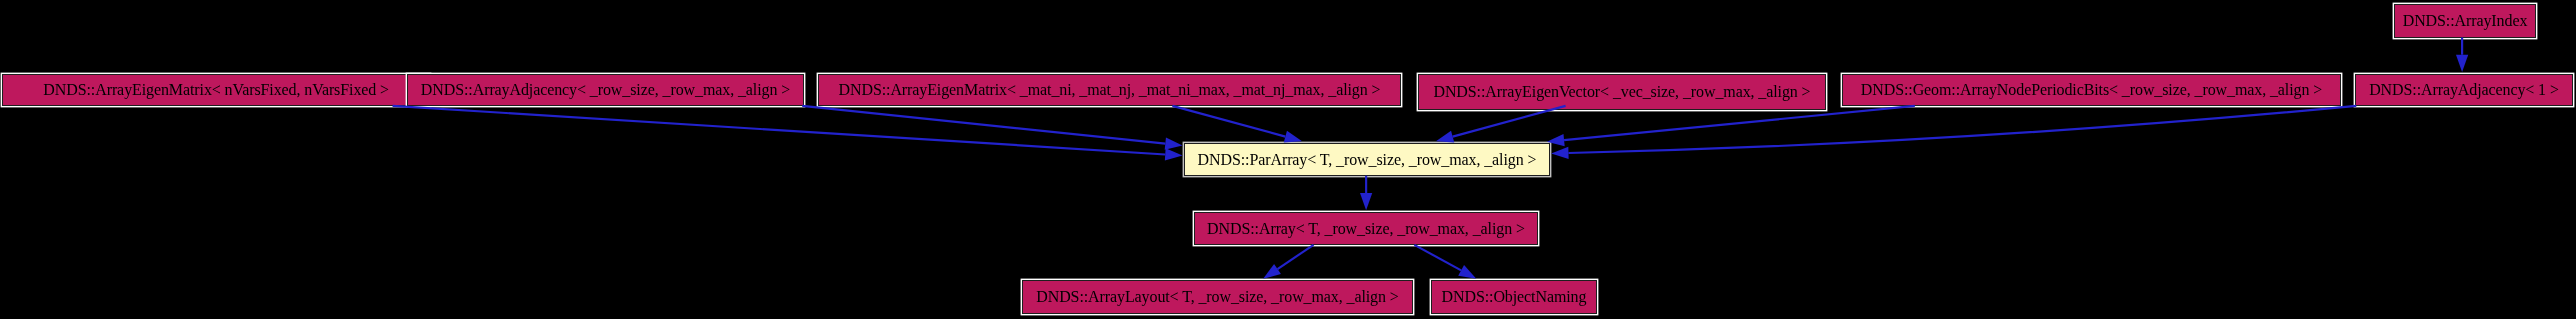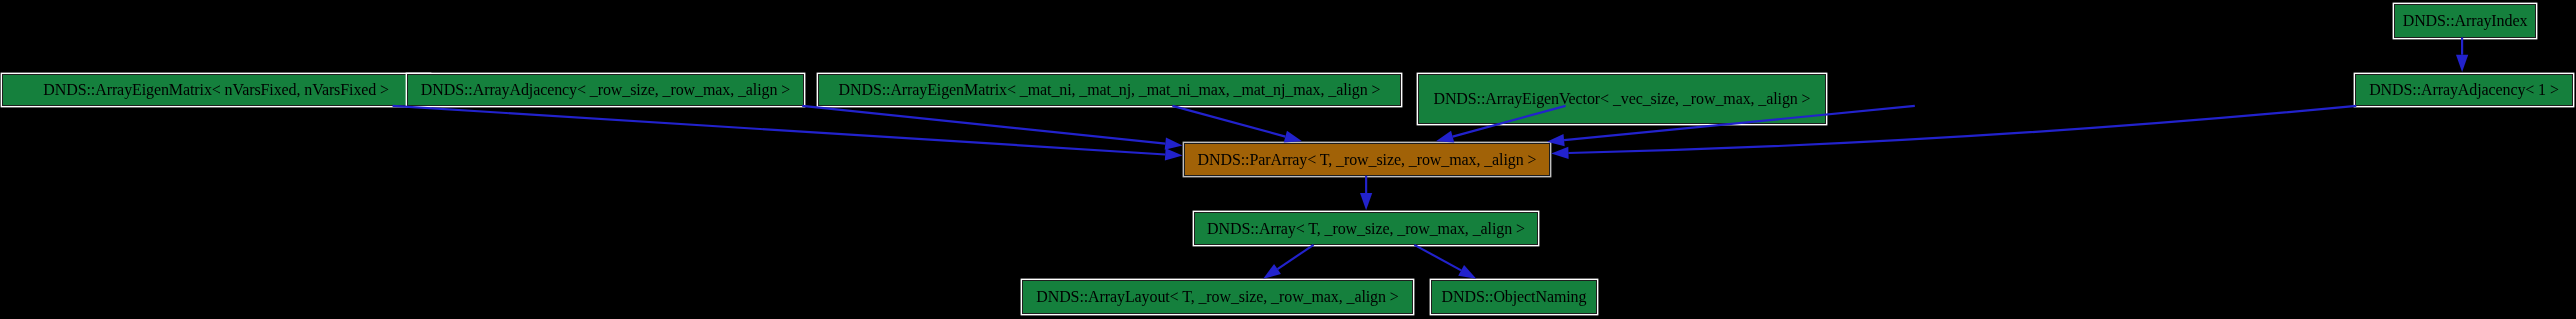--- a/index.html
+++ b/index.html
@@ -11,35 +11,35 @@
     position: relative;
     width: 2576px;
     height: 319px;
     background: #000000;
     overflow: hidden;
     font-family: "Liberation Serif", "DejaVu Serif", serif;
   }
   .node {
     position: absolute;
     box-sizing: border-box;
-    background: #15803d;
+    background: #be185d;
     border: 1.4px solid #1e1e1e;
     box-shadow: 0 0 0 1.4px #ffffff;
     display: flex;
     align-items: center;
     justify-content: center;
     color: #000000;
     font-size: 16px;
     letter-spacing: -0.1px;
     white-space: nowrap;
     cursor: pointer;
     z-index: 1;
   }
   .node.highlight {
-    background: #a16207;
+    background: #fef9c3;
     box-shadow: 0 0 0 1.4px #bfbfbf;
   }
   .node span {
     display: inline-block;
     padding: 0 4.3px;
   }
   #edges {
     position: absolute;
     left: 0;
     top: 0;
@@ -87,22 +87,25 @@
     </div>
     <div class="node" style="left: 2.2px; top: 74px; width: 428px; height: 32px;">
       <span>DNDS::ArrayEigenMatrix&lt; nVarsFixed, nVarsFixed &gt;</span>
     </div>
     <div class="node" style="left: 407px; top: 74px; width: 397px; height: 32px;">
       <span>DNDS::ArrayAdjacency&lt; _row_size, _row_max, _align &gt;</span>
     </div>
     <div class="node" style="left: 818px; top: 74px; width: 583px; height: 32px; justify-content: center;">
       <span>DNDS::ArrayEigenMatrix&lt; _mat_ni, _mat_nj, _mat_ni_max, _mat_nj_max, _align &gt;</span>
     </div>
-    <div class="node" style="left: 1418px; top: 74px; width: 408px; height: 50px;">
+    <div class="node" style="left: 1418px; top: 74px; width: 408px; height: 36px;">
       <span>DNDS::ArrayEigenVector&lt; _vec_size, _row_max, _align &gt;</span>
+    </div>
+    <div class="node" style="left: 1842px; top: 74px; width: 499px; height: 32px;">
+      <span>DNDS::Geom::ArrayNodePeriodicBits&lt; _row_size, _row_max, _align &gt;</span>
     </div>
     <div class="node" style="left: 2355px; top: 74px; width: 218px; height: 32px;">
       <span>DNDS::ArrayAdjacency&lt; 1 &gt;</span>
     </div>
     <div class="node highlight" style="left: 1184px; top: 143px; width: 366px; height: 33px;">
       <span>DNDS::ParArray&lt; T, _row_size, _row_max, _align &gt;</span>
     </div>
     <div class="node" style="left: 1022px; top: 280px; width: 391px; height: 34px;">
       <span>DNDS::ArrayLayout&lt; T, _row_size, _row_max, _align &gt;</span>
     </div>

